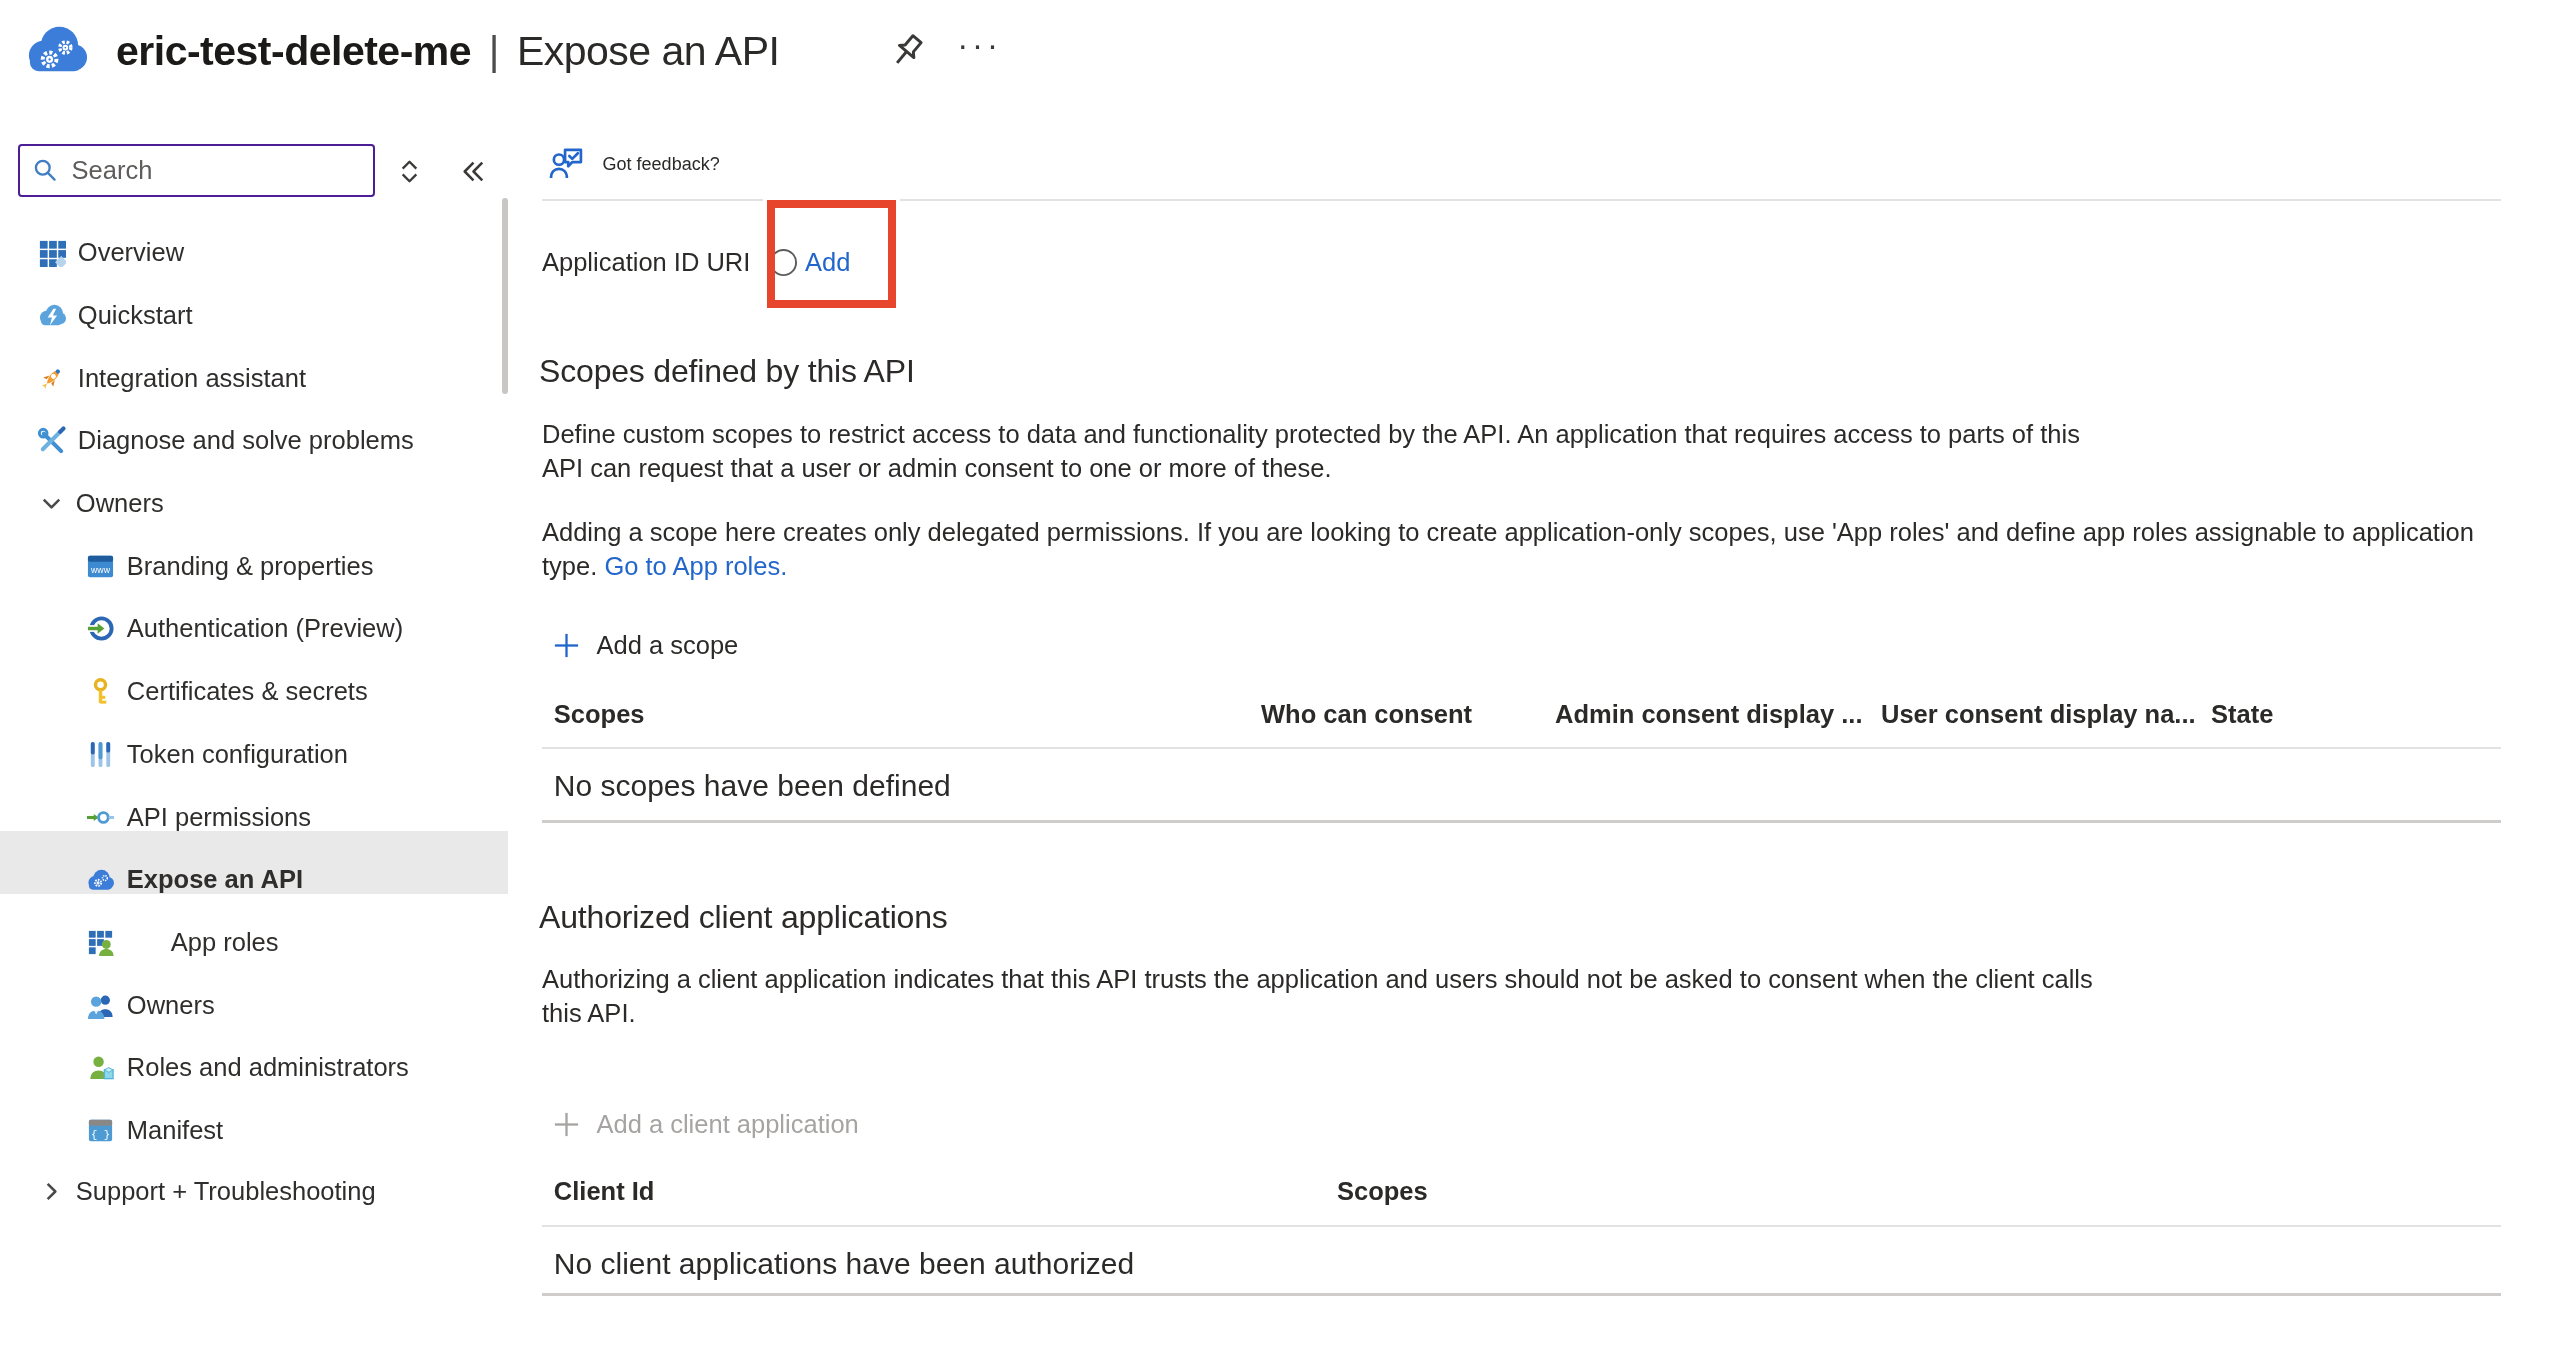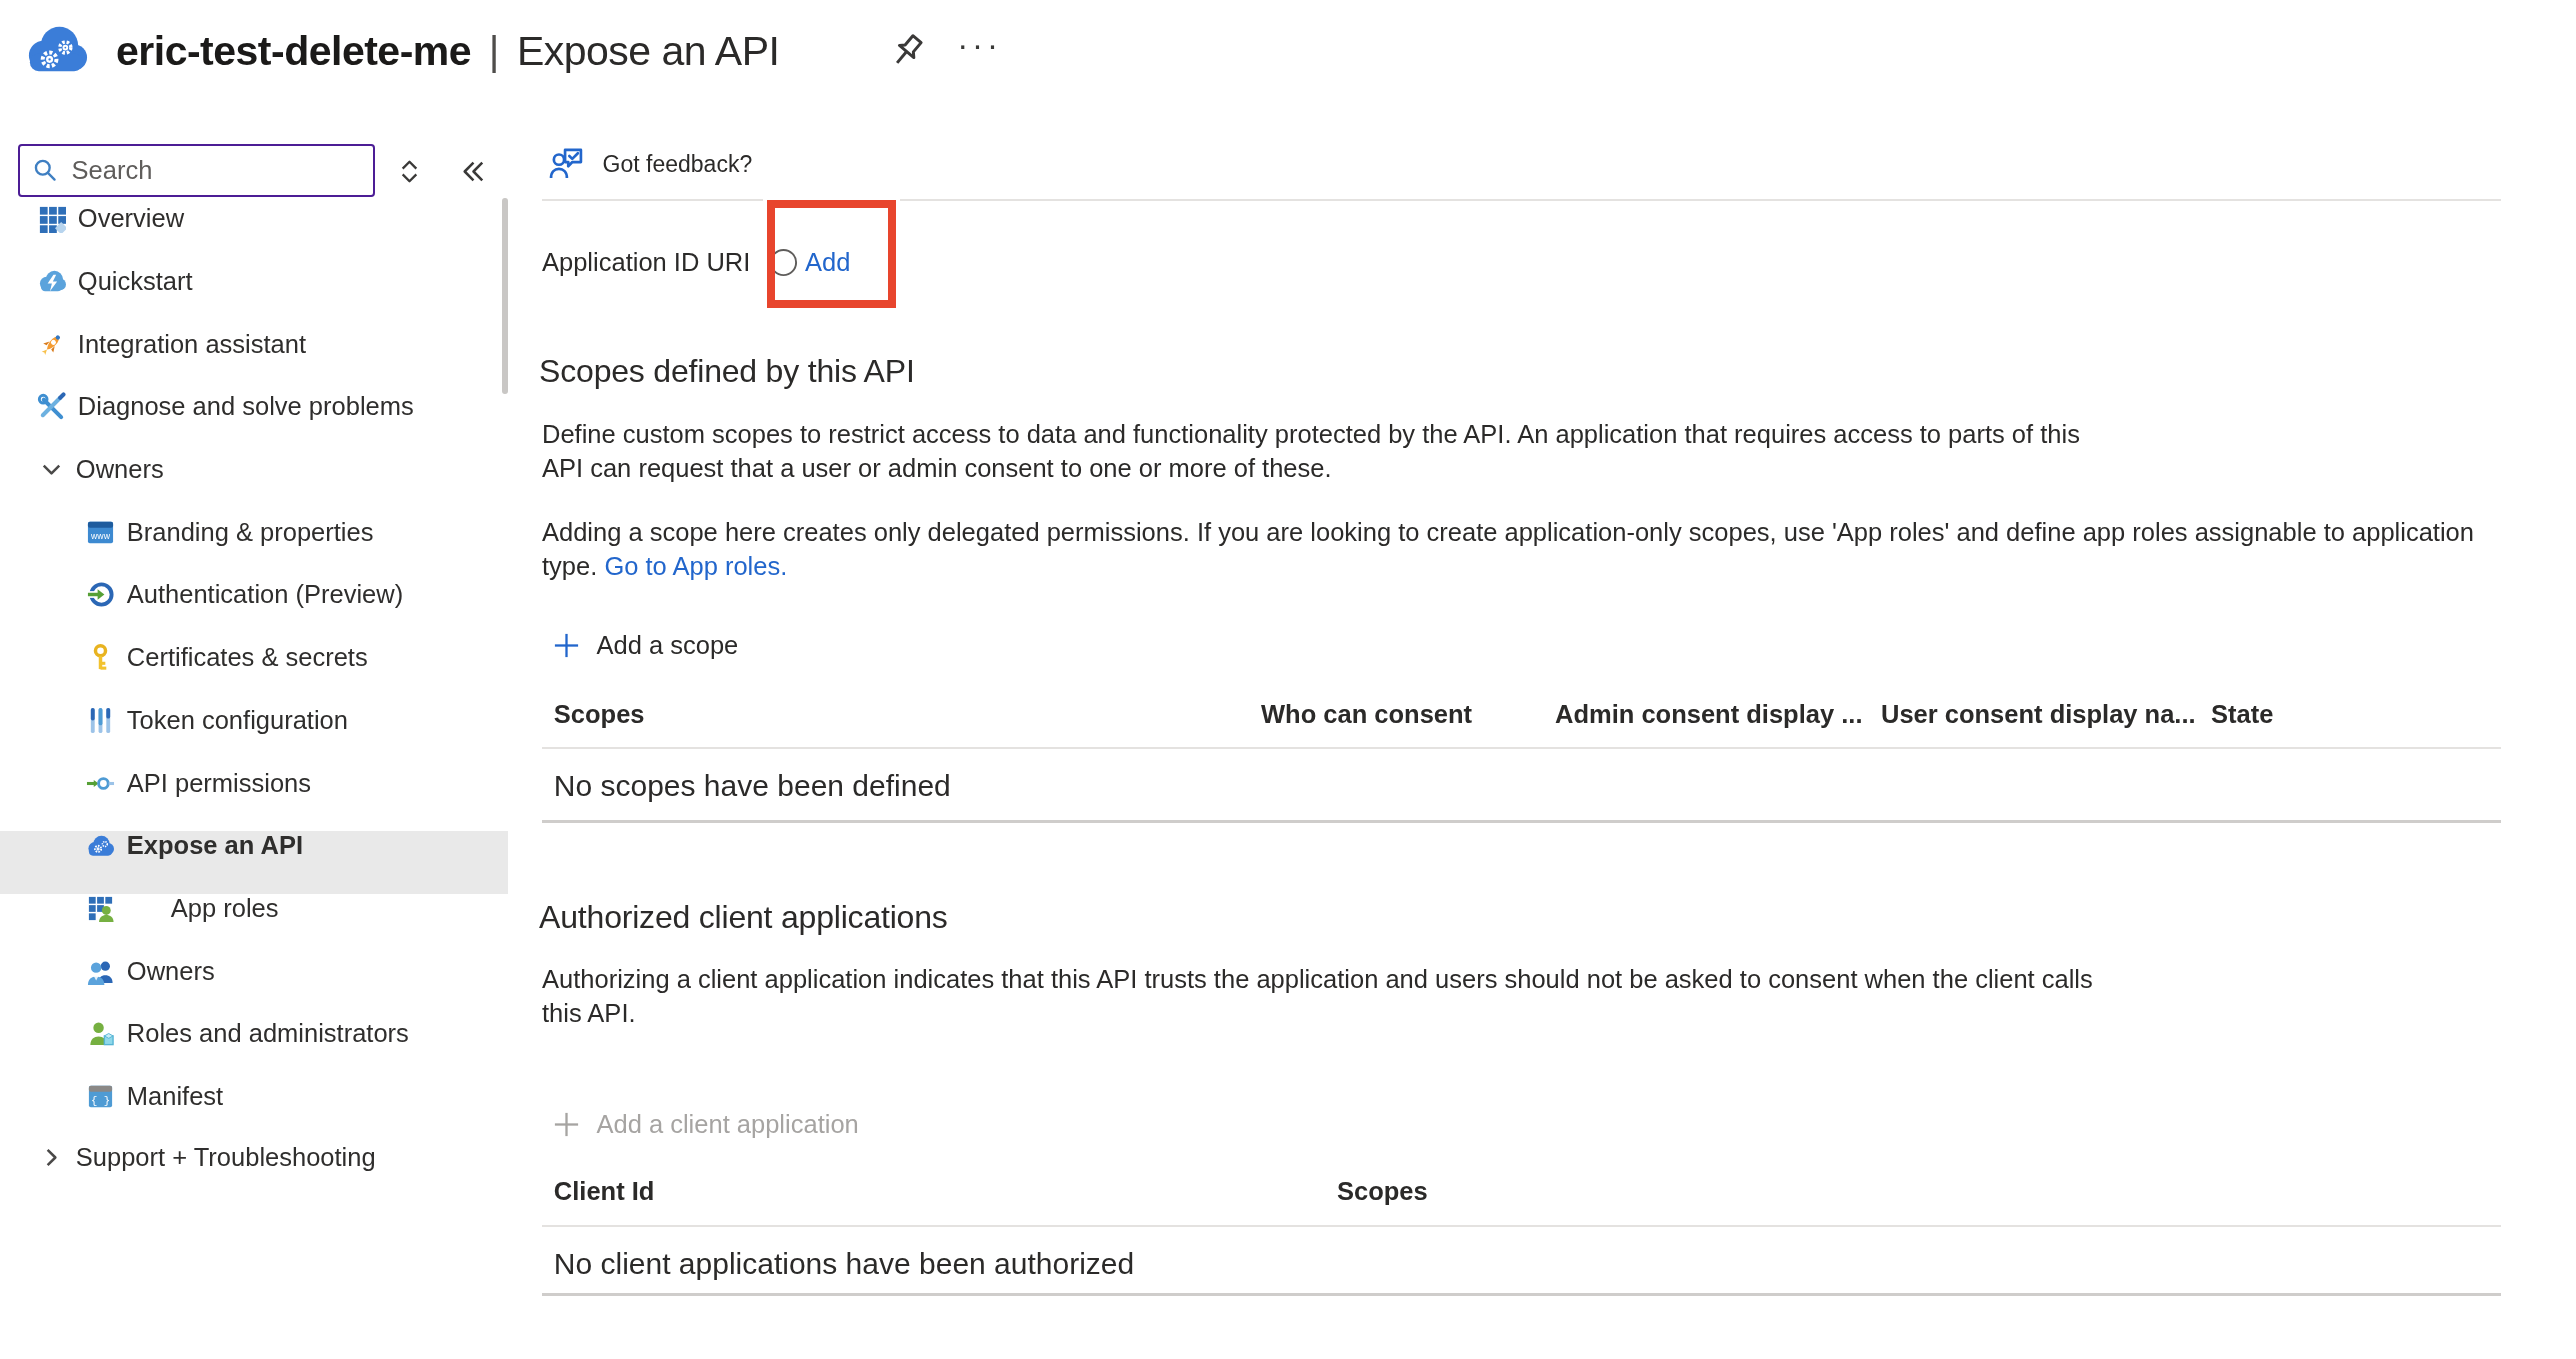--- a/index.html
+++ b/index.html
@@ -19,32 +19,32 @@
   .sidebar{position:absolute;left:0;top:127px;width:509px;height:1232px;}
   .search-box{position:absolute;left:17.6px;top:16.7px;width:357px;height:53px;border:2px solid #4c1d95;border-radius:3.9px;display:flex;align-items:center;background:#fff;box-sizing:border-box;}
   .search-box svg{margin-left:12.7px;flex:none;}
   .search-box input{border:none;outline:none;font-size:25.5px;font-family:"Liberation Sans",sans-serif;color:#323130;margin-left:11.8px;width:274px;background:transparent;}
   .search-box input::placeholder{color:#5f5d5b;opacity:1;}
   .side-tool{position:absolute;top:24.5px;width:39px;height:39px;cursor:pointer;}
   .tool-sort{left:390px;}
   .tool-collapse{left:453px;}
   .scroll-thumb{position:absolute;left:502px;top:71px;width:5.9px;height:196px;background:#c9c7c5;border-radius:2.9px;}
 
-  .nav-row{position:absolute;left:0;width:508px;height:63px;display:flex;align-items:flex-start;cursor:pointer;font-size:25.5px;color:#2f2e2d;}
+  .nav-row{position:absolute;left:0;width:508px;height:63px;display:flex;align-items:flex-end;cursor:pointer;font-size:25.5px;color:#2f2e2d;}
   .nav-row.selected{background:#e9e9e9;}
   .nav-row .nav-icon{width:29px;height:29px;flex:none;}
   .nav-row.lvl0{padding-left:37px;box-sizing:border-box;}
   .nav-row.lvl1{padding-left:86px;box-sizing:border-box;}
   .nav-label{margin-left:11.8px;white-space:nowrap;}
   .nav-row.group .nav-label{margin-left:9.8px;}
 
   
   .main{position:absolute;left:542px;top:127px;width:2034px;}
   .feedback-row{position:absolute;left:5.9px;top:17.6px;display:flex;align-items:center;cursor:pointer;}
-  .feedback-row .label{margin-left:15.7px;font-size:23px;color:#2b2a29;}
+  .feedback-row .label{margin-left:15.7px;font-size:18px;color:#2b2a29;}
   .divider{position:absolute;left:0;width:1959px;height:2px;background:#e4e2e0;}
   .divider.dark{height:2.9px;background:#cfcdcb;}
 
   .appid-row{position:absolute;left:0;top:114px;height:43px;display:flex;align-items:center;}
   .appid-label{font-size:25.5px;color:#2b2a29;}
   .info-icon{margin-left:17.6px;}
   .add-link{position:absolute;left:263px;top:114px;height:43px;display:flex;align-items:center;font-size:25.5px;color:#2266cc;cursor:pointer;z-index:6;}
   .annotation-box{position:absolute;left:225px;top:73px;width:129px;height:108px;border:8.8px solid #e8452d;outline:4.9px solid #ffffff;box-sizing:border-box;z-index:5;pointer-events:none;}
 
   .section-title{position:absolute;left:-2.9px;font-size:32px;font-weight:400;color:#2b2a29;letter-spacing:-0.2px;white-space:nowrap;}

